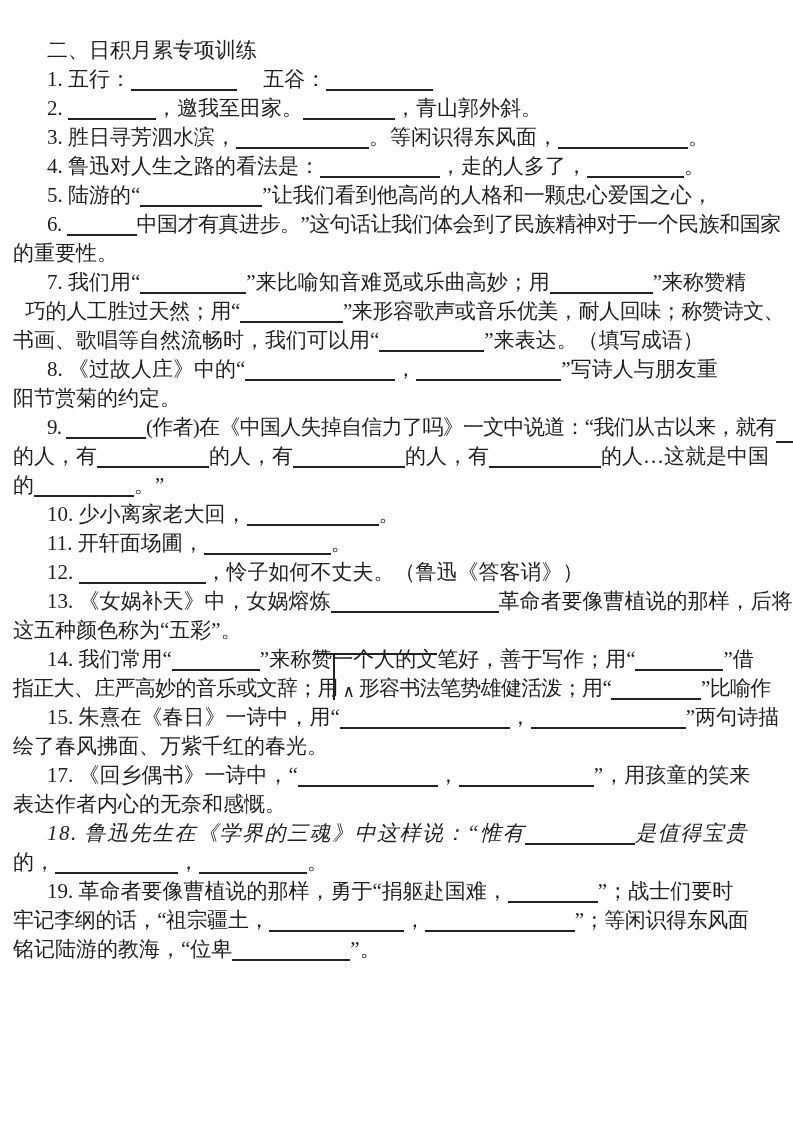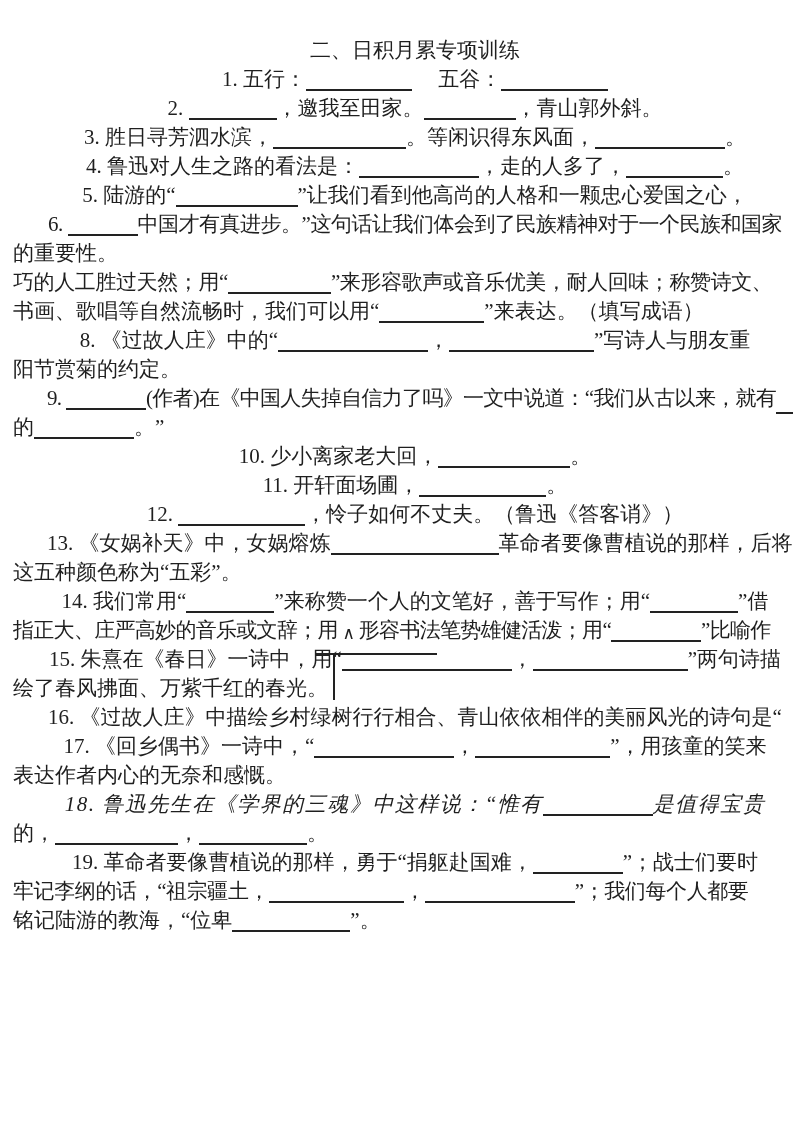--- a/index.html
+++ b/index.html
@@ -11,21 +11,21 @@
     font-family:"Liberation Serif","DejaVu Serif",serif;
     color:#1f1f1f;
   }
   .doc {
     position:absolute;
     left:13px; top:36px; right:10px;
     font-size:21px;
     line-height:29px;
   }
   .line { white-space:nowrap; height:29px; }
-  .line.indent { padding-left:34px;text-align:center; }
+  .line.indent { padding-left:34px; }
   .txt { display:inline; }
   .blank {
     display:inline-block;
     height:18px;
     border-bottom:2px solid #222222;
     vertical-align:-5px;
   }
   .caret {
     display:inline-block;
     font-size:17px;
@@ -55,39 +55,40 @@
 <div class="page">
   <div class="doc">
       <div class="line indent"><span class="txt">二、日积月累专项训练</span></div>
       <div class="line indent"><span class="txt">1. 五行：</span><span class="blank" style="width: 106px;"></span><span class="txt">　 五谷：</span><span class="blank" style="width: 107px;"></span></div>
       <div class="line indent"><span class="txt">2. </span><span class="blank" style="width: 88px;"></span><span class="txt">，邀我至田家。</span><span class="blank" style="width: 92px;"></span><span class="txt">，青山郭外斜。</span></div>
       <div class="line indent"><span class="txt">3. 胜日寻芳泗水滨，</span><span class="blank" style="width: 133px;"></span><span class="txt">。等闲识得东风面，</span><span class="blank" style="width: 130px;"></span><span class="txt">。</span></div>
       <div class="line indent"><span class="txt">4. 鲁迅对人生之路的看法是：</span><span class="blank" style="width: 120px;"></span><span class="txt">，走的人多了，</span><span class="blank" style="width: 97px;"></span><span class="txt">。</span></div>
       <div class="line indent"><span class="txt">5. 陆游的“</span><span class="blank" style="width: 122px;"></span><span class="txt">”让我们看到他高尚的人格和一颗忠心爱国之心，</span></div>
       <div class="line indent" style="letter-spacing: -0.5px; font-family: Liberation Serif, serif;"><span class="txt">6. </span><span class="blank" style="width: 70px;"></span><span class="txt">中国才有真进步。”这句话让我们体会到了民族精神对于一个民族和国家</span></div>
       <div class="line"><span class="txt">的重要性。</span></div>
-      <div class="line" style="letter-spacing: -0.4px;"><span class="txt">巧的人工胜过天然；用“</span><span class="blank" style="width: 103px;"></span><span class="txt">”来形容歌声或音乐优美，耐人回味；称赞诗文、</span></div>
+      <div class="line indent"><span class="txt">7. 我们用“</span><span class="blank" style="width: 106px;"></span><span class="txt">”来比喻知音难觅或乐曲高妙；用</span><span class="blank" style="width: 103px;"></span><span class="txt">”来称赞精</span></div>
+      <div class="line" style="letter-spacing: -0.4px; margin-left: 12px;"><span class="txt">巧的人工胜过天然；用“</span><span class="blank" style="width: 103px;"></span><span class="txt">”来形容歌声或音乐优美，耐人回味；称赞诗文、</span></div>
       <div class="line"><span class="txt">书画、歌唱等自然流畅时，我们可以用“</span><span class="blank" style="width: 105px;"></span><span class="txt">”来表达。（填写成语）</span></div>
       <div class="line indent"><span class="txt">8. 《过故人庄》中的“</span><span class="blank" style="width: 150px;"></span><span class="txt">，</span><span class="blank" style="width: 145px;"></span><span class="txt">”写诗人与朋友重</span></div>
       <div class="line"><span class="txt">阳节赏菊的约定。</span></div>
       <div class="line indent" style="letter-spacing: -0.7px;"><span class="txt">9. </span><span class="blank" style="width: 80px;"></span><span class="txt">(作者)在《中国人失掉自信力了吗》一文中说道：“我们从古以来，就有</span><span class="blank edge" style="width: 27px;"></span></div>
+      <div class="line"><span class="txt">的人，有</span><span class="blank" style="width: 112px;"></span><span class="txt">的人，有</span><span class="blank" style="width: 112px;"></span><span class="txt">的人，有</span><span class="blank" style="width: 112px;"></span><span class="txt">的人…这就是中国</span></div>
       <div class="line"><span class="txt">的</span><span class="blank" style="width: 100px;"></span><span class="txt">。”</span></div>
       <div class="line indent"><span class="txt">10. 少小离家老大回，</span><span class="blank" style="width: 132px;"></span><span class="txt">。</span></div>
       <div class="line indent"><span class="txt">11. 开轩面场圃，</span><span class="blank" style="width: 127px;"></span><span class="txt">。</span></div>
       <div class="line indent"><span class="txt">12. </span><span class="blank" style="width: 127px;"></span><span class="txt">，怜子如何不丈夫。（鲁迅《答客诮》）</span></div>
       <div class="line indent"><span class="txt">13. 《女娲补天》中，女娲熔炼</span><span class="blank" style="width: 168px;"></span><span class="txt">革命者要像曹植说的那样，后将</span></div>
       <div class="line"><span class="txt">这五种颜色称为“五彩”。</span></div>
       <div class="line indent"><span class="txt">14. 我们常用“</span><span class="blank" style="width: 88px;"></span><span class="txt">”来称赞一个人的文笔好，善于写作；用“</span><span class="blank" style="width: 88px;"></span><span class="txt">”借</span></div>
       <div class="line" style="letter-spacing: -0.7px;"><span class="txt">指正大、庄严高妙的音乐或文辞；用</span><span class="caret">∧</span><span class="txt">形容书法笔势雄健活泼；用“</span><span class="blank" style="width: 90px;"></span><span class="txt">”比喻作</span></div>
       <div class="line indent"><span class="txt">15. 朱熹在《春日》一诗中，用“</span><span class="blank" style="width: 170px;"></span><span class="txt">，</span><span class="blank" style="width: 155px;"></span><span class="txt">”两句诗描</span></div>
       <div class="line"><span class="txt">绘了春风拂面、万紫千红的春光。</span></div>
-      <div class="line indent"><span class="txt">16. 《过故人庄》中描绘乡村绿树行行相合、青山依依相伴的美丽风光的诗句是“</span></div>
       <div class="line indent"><span class="txt">17. 《回乡偶书》一诗中，“</span><span class="blank" style="width: 140px;"></span><span class="txt">，</span><span class="blank" style="width: 135px;"></span><span class="txt">”，用孩童的笑来</span></div>
       <div class="line"><span class="txt">表达作者内心的无奈和感慨。</span></div>
       <div class="line indent" style="letter-spacing: 1.5px; font-style: italic;"><span class="txt">18. 鲁迅先生在《学界的三魂》中这样说：“惟有</span><span class="blank" style="width: 110px;"></span><span class="txt">是值得宝贵</span></div>
       <div class="line"><span class="txt">的，</span><span class="blank" style="width: 123px;"></span><span class="txt">，</span><span class="blank" style="width: 108px;"></span><span class="txt">。</span></div>
       <div class="line indent"><span class="txt">19. 革命者要像曹植说的那样，勇于“捐躯赴国难，</span><span class="blank" style="width: 90px;"></span><span class="txt">”；战士们要时</span></div>
-      <div class="line" style="letter-spacing: -0.4px;"><span class="txt">牢记李纲的话，“祖宗疆土，</span><span class="blank" style="width: 135px;"></span><span class="txt">，</span><span class="blank" style="width: 150px;"></span><span class="txt">”；我们每个人都要</span></div>
+      <div class="line" style="letter-spacing: -0.4px;"><span class="txt">牢记李纲的话，“祖宗疆土，</span><span class="blank" style="width: 135px;"></span><span class="txt">，</span><span class="blank" style="width: 150px;"></span><span class="txt">”；等闲识得东风面</span></div>
       <div class="line"><span class="txt">铭记陆游的教海，“位卑</span><span class="blank" style="width: 118px;"></span><span class="txt">”。</span></div>
     </div>
   <div class="stray-h"></div>
   <div class="stray-v"></div>
 </div>
 
 </body></html>

